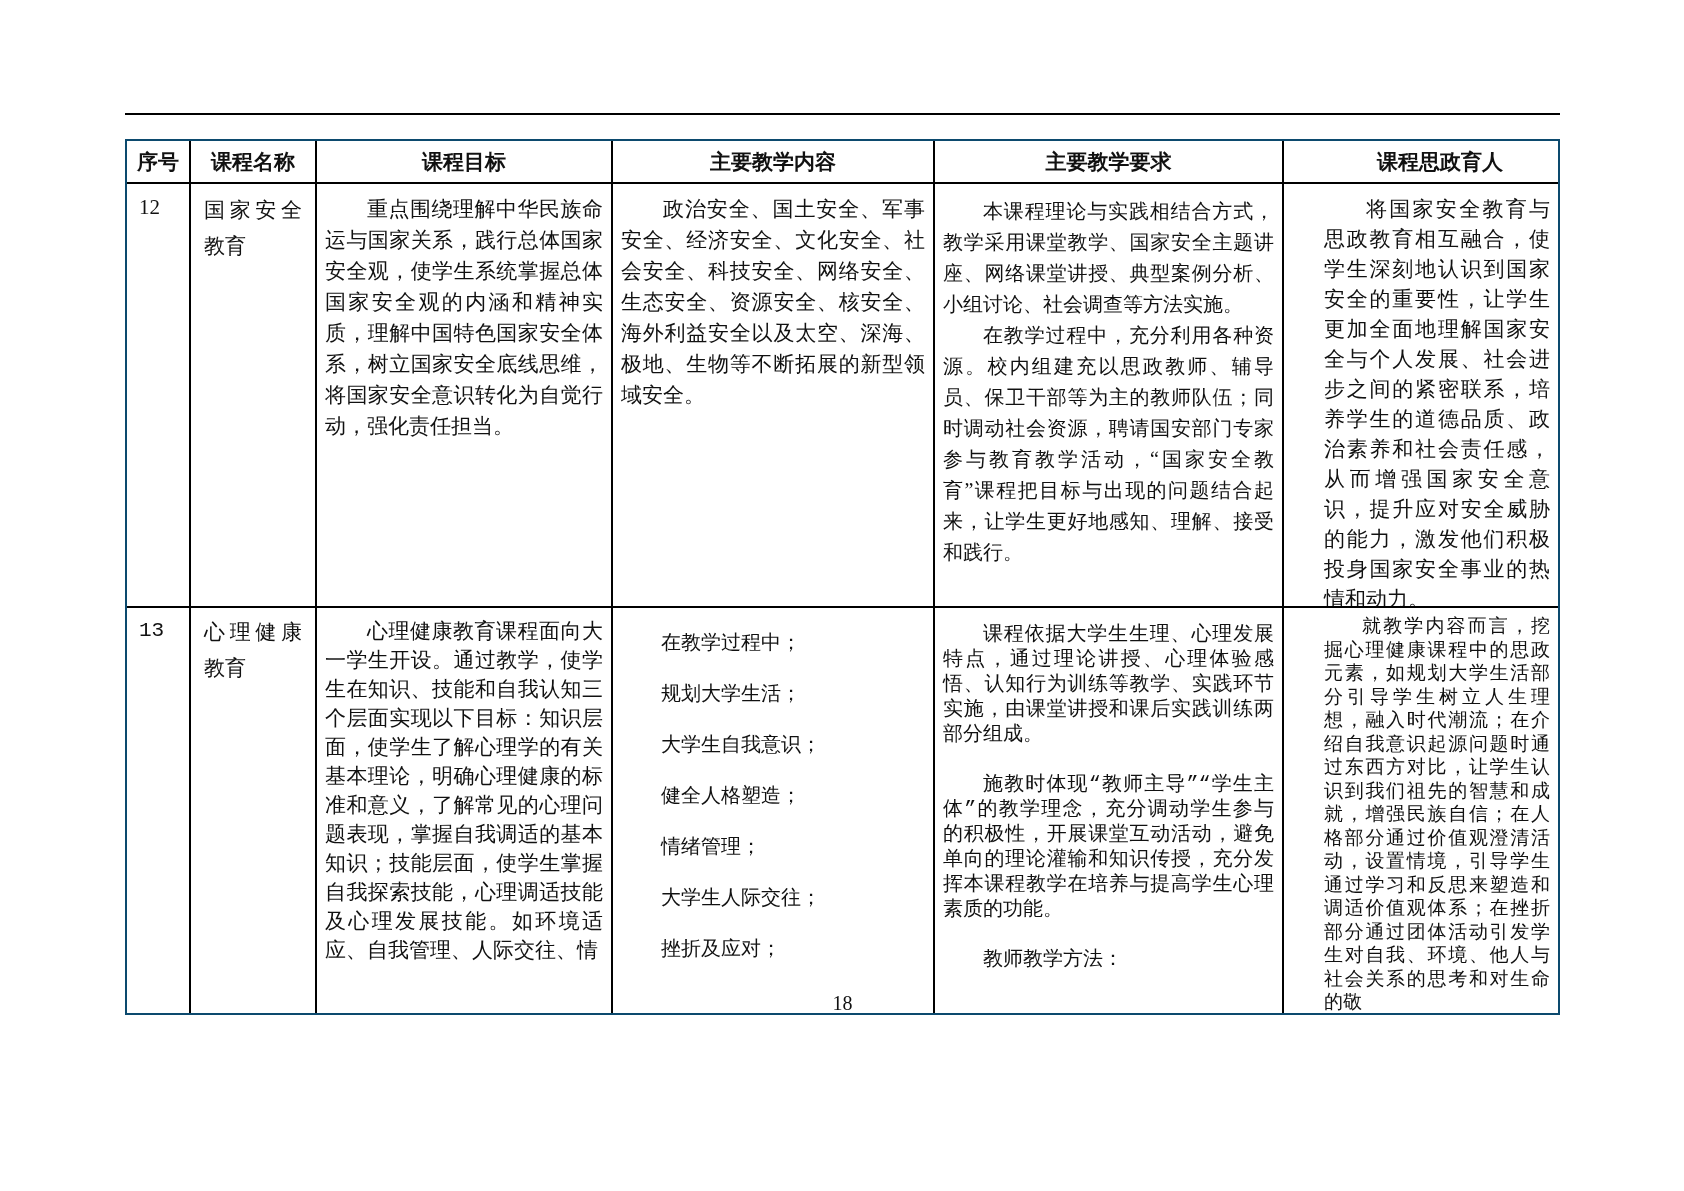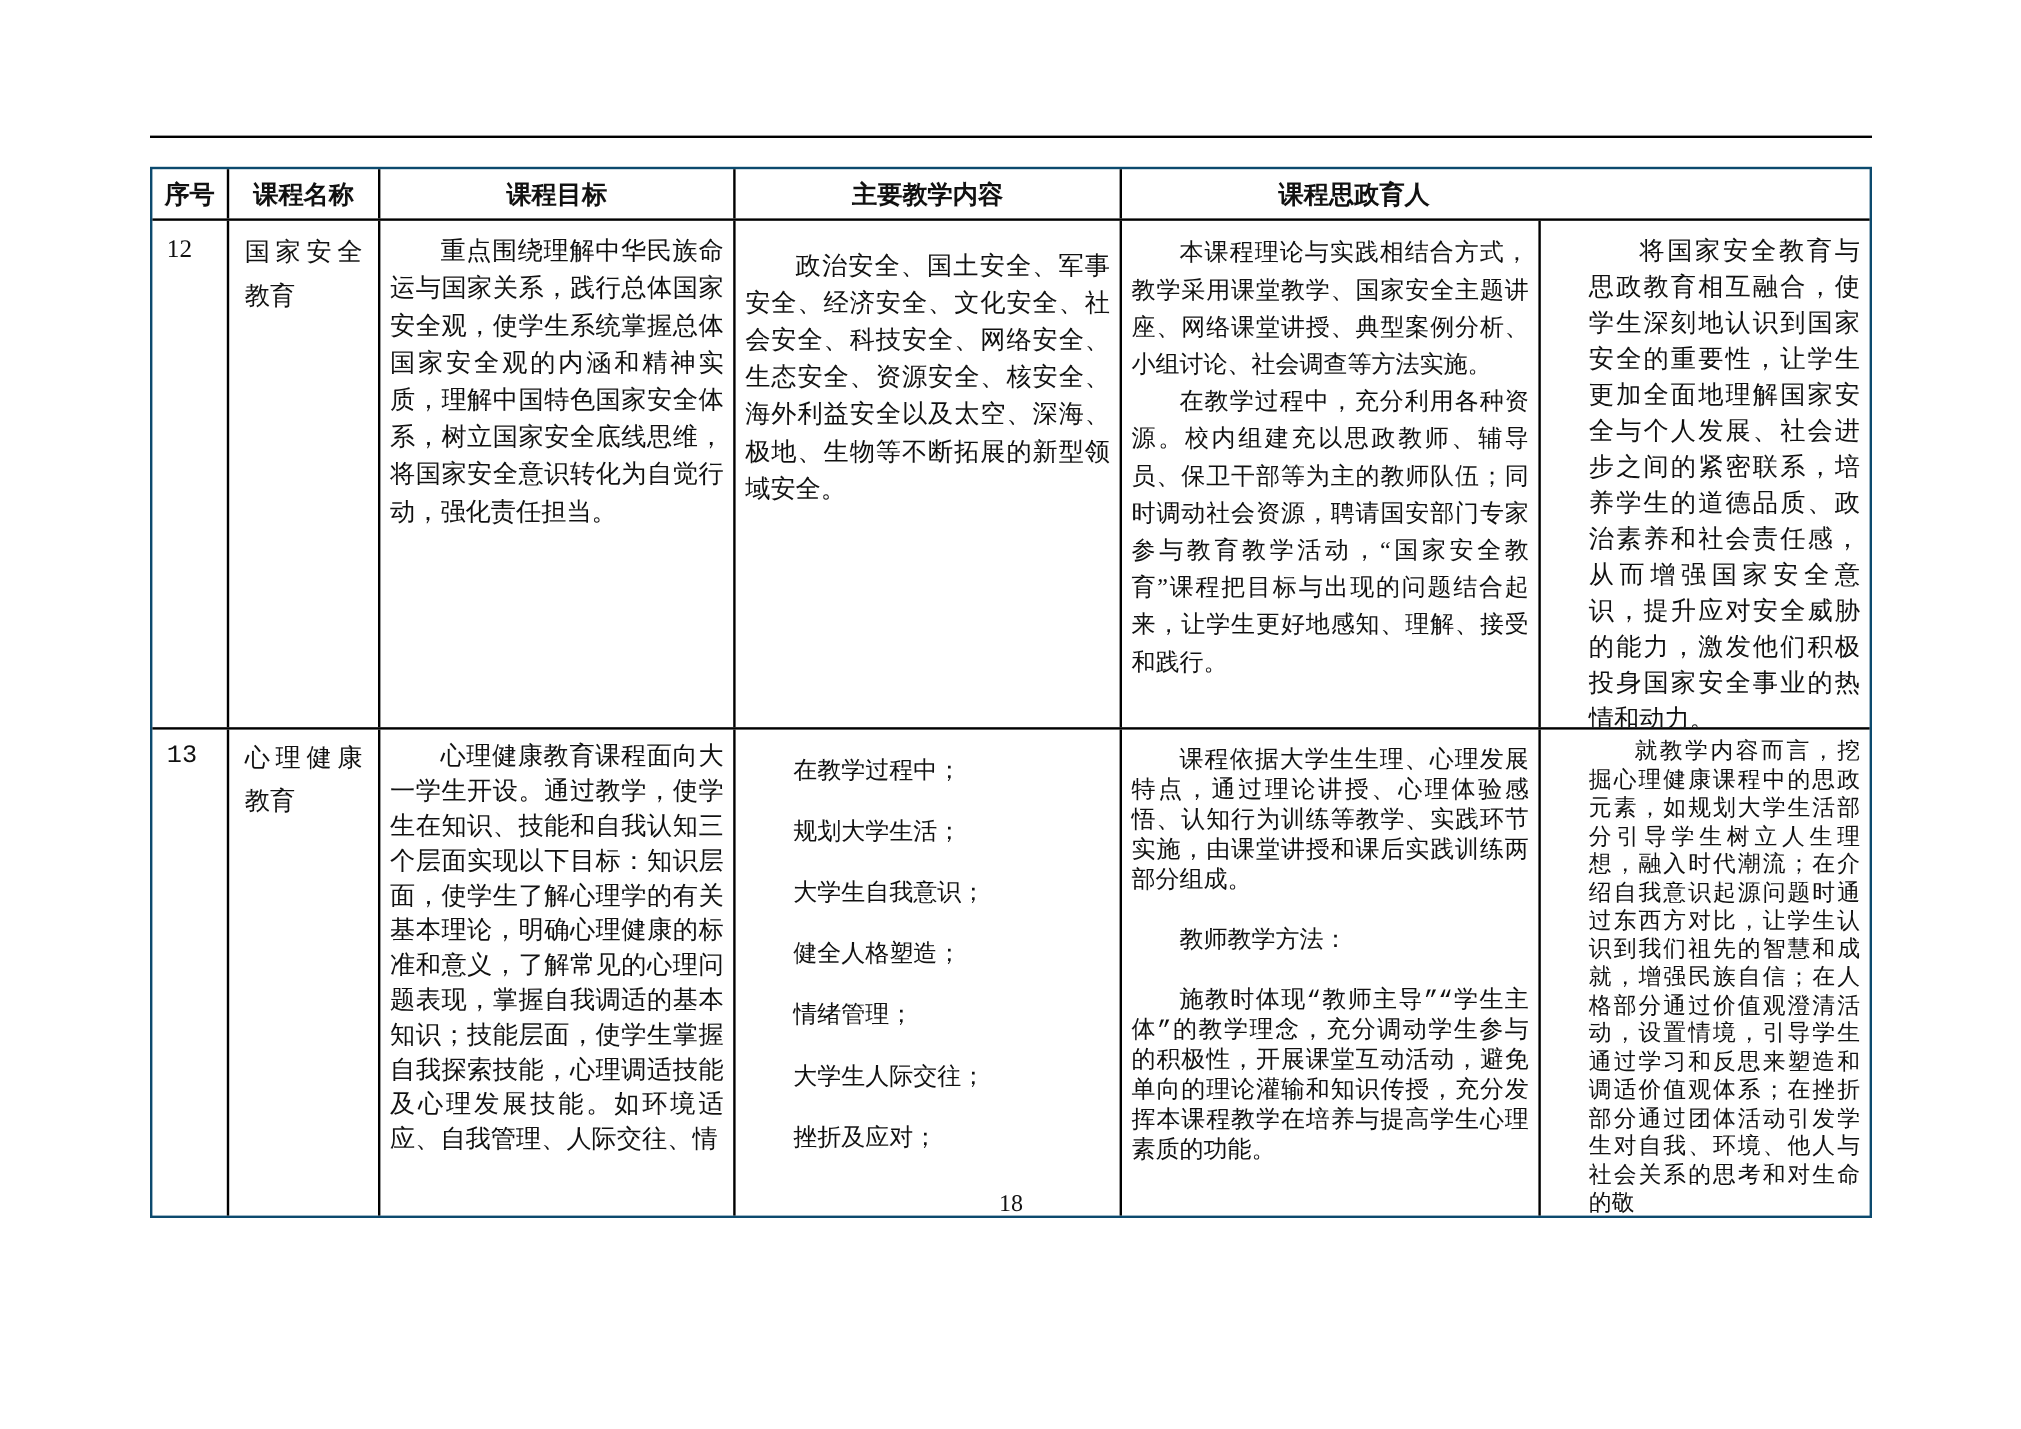--- a/index.html
+++ b/index.html
@@ -44,21 +44,21 @@
     font-weight:bold;
     font-size:21px;
     display:flex; align-items:center; justify-content:center;
     text-align:center; padding:0 2px;
   }
   .cell-index { font-size:21px; line-height:30px; padding:8px 8px 6px 12px; text-align:left; }
   .cell-name  { font-size:21px; line-height:36px; padding:8px 13px; }
   .t-cell p { margin:0; text-indent:2em; }
   
   .r12-obj  { font-size:21px; line-height:31px; padding-top:10px; }
-  .r12-con  { font-size:21px; line-height:31px; padding-top:22px; }
+  .r12-con  { font-size:21px; line-height:31px; padding-top:10px; }
   .r12-req  { font-size:20px; line-height:31px; padding-top:12px; }
   .r12-ide  { font-size:21px; line-height:30px; padding-top:10px; }
   
   .r13-obj  { font-size:21px; line-height:29px; padding-top:10px; }
   .r13-con  { font-size:20px; line-height:24px; padding-top:24px; }
   .r13-con p { margin:0 0 27px 0; }
   .r13-req  { font-size:20px; line-height:25px; padding-top:14px; }
   .r13-req p { margin:0 0 25px 0; }
   .r13-ide  { font-size:19px; line-height:23.5px; padding-top:8px; }
   .indent-deep { text-indent:7.5em; }
@@ -74,20 +74,21 @@
 
   <div class="header-rule"></div>
 
   <div class="doc-table">
 
     <div class="t-row row-header">
       <div class="t-cell hdr">序号</div>
       <div class="t-cell hdr">课程名称</div>
       <div class="t-cell hdr">课程目标</div>
       <div class="t-cell hdr">主要教学内容</div>
+      <div class="t-cell hdr">主要教学要求</div>
       <div class="t-cell hdr">课程思政育人</div>
     </div>
 
     <div class="t-row row-12">
       <div class="t-cell cell-index">12</div>
       <div class="t-cell cell-name">国家安全教育</div>
       <div class="t-cell r12-obj">
         <p>重点围绕理解中华民族命运与国家关系，践行总体国家安全观，使学生系统掌握总体国家安全观的内涵和精神实质，理解中国特色国家安全体系，树立国家安全底线思维，将国家安全意识转化为自觉行动，强化责任担当。</p>
       </div>
       <div class="t-cell r12-con">
@@ -112,22 +113,22 @@
         <p>在教学过程中；</p>
         <p>规划大学生活；</p>
         <p>大学生自我意识；</p>
         <p>健全人格塑造；</p>
         <p>情绪管理；</p>
         <p>大学生人际交往；</p>
         <p>挫折及应对；</p>
       </div>
       <div class="t-cell r13-req">
         <p>课程依据大学生生理、心理发展特点，通过理论讲授、心理体验感悟、认知行为训练等教学、实践环节实施，由课堂讲授和课后实践训练两部分组成。</p>
+        <p>施教时体现“教师主导”“学生主体”的教学理念，充分调动学生参与的积极性，开展课堂互动活动，避免单向的理论灌输和知识传授，充分发挥本课程教学在培养与提高学生心理素质的功能。</p>
         <p>教师教学方法：</p>
-        <p>施教时体现“教师主导”“学生主体”的教学理念，充分调动学生参与的积极性，开展课堂互动活动，避免单向的理论灌输和知识传授，充分发挥本课程教学在培养与提高学生心理素质的功能。</p>
       </div>
       <div class="t-cell r13-ide">
         <p class="indent-deep">就教学内容而言，挖掘心理健康课程中的思政元素，如规划大学生活部分引导学生树立人生理想，融入时代潮流；在介绍自我意识起源问题时通过东西方对比，让学生认识到我们祖先的智慧和成就，增强民族自信；在人格部分通过价值观澄清活动，设置情境，引导学生通过学习和反思来塑造和调适价值观体系；在挫折部分通过团体活动引发学生对自我、环境、他人与社会关系的思考和对生命的敬</p>
       </div>
     </div>
 
   </div>
 
   <div class="page-number">18</div>
 

